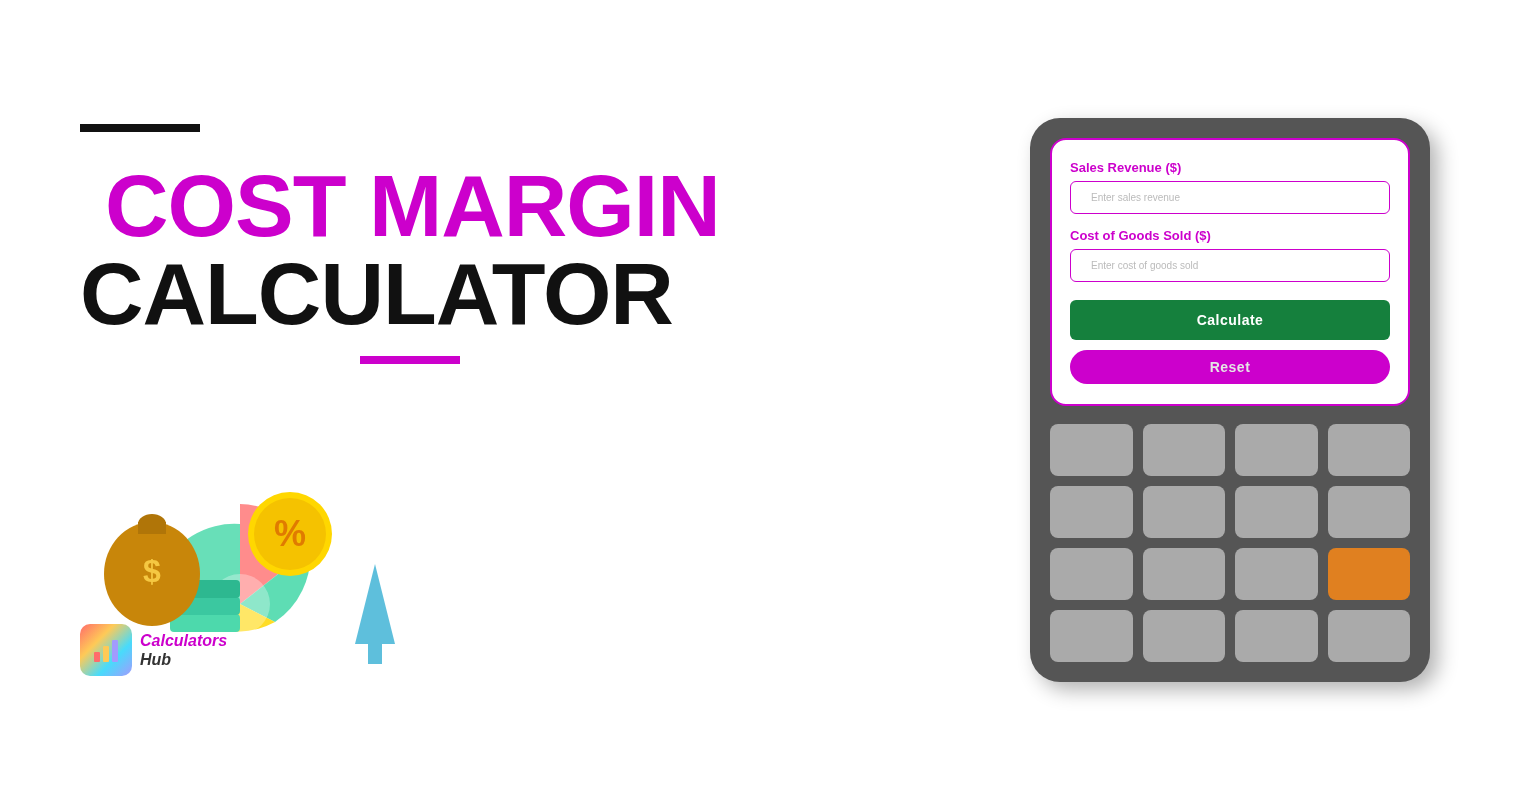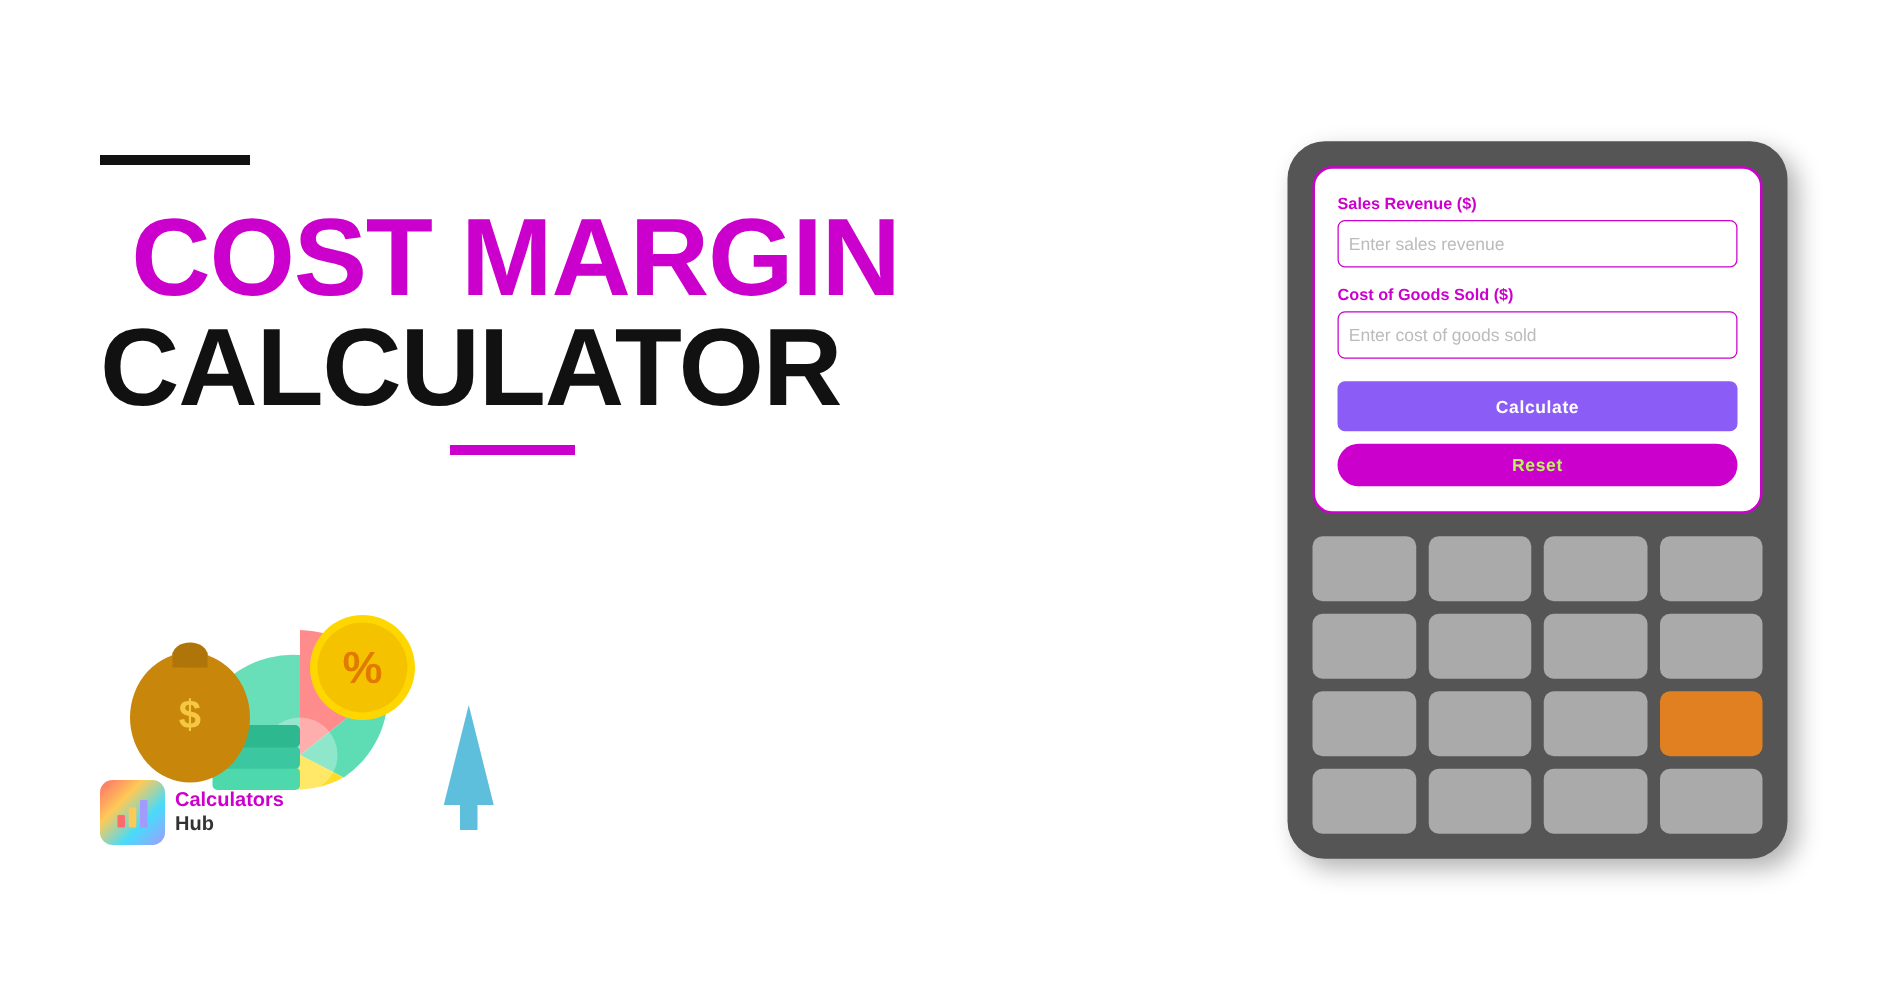--- a/index.html
+++ b/index.html
@@ -61,20 +61,21 @@
     }
 
     
     .logo {
       position: absolute;
       bottom: -60px;
       left: 0;
       display: flex;
       align-items: center;
       gap: 8px;
+      font-style: italic;
     }
 
     .logo-icon {
       width: 52px;
       height: 52px;
       border-radius: 10px;
       background: linear-gradient(135deg, #ff6b6b, #feca57, #48dbfb, #a29bfe);
       display: flex;
       align-items: center;
       justify-content: center;
@@ -120,49 +121,49 @@
       font-size: 13px;
       font-weight: 600;
       color: #cc00cc;
       margin-bottom: 6px;
     }
 
     .field-input {
       width: 100%;
       border: 1.5px solid #cc00cc;
       border-radius: 6px;
-      padding: 10px 8px;
-      font-size: 14px;
+      padding: 10px 20px;
+      font-size: 10px;
       color: #0c4a6e;
       outline: none;
       margin-bottom: 14px;
     }
 
     .field-input::placeholder {
       color: #bbb;
     }
 
     .btn-calculate {
       width: 100%;
-      background: #8b5cf6;
+      background: #15803d;
       color: #fff;
       border: none;
       border-radius: 6px;
       padding: 12px;
       font-size: 14px;
       font-weight: 600;
       cursor: pointer;
       margin-bottom: 10px;
       letter-spacing: 0.5px;
     }
 
     .btn-reset {
       width: 100%;
       background: #cc00cc;
-      color: #bef264;
+      color: #e5e5e5;
       border: none;
       border-radius: 18px;
       padding: 9px;
       font-size: 14px;
       font-weight: 600;
       cursor: pointer;
       letter-spacing: 0.5px;
     }
 
     

